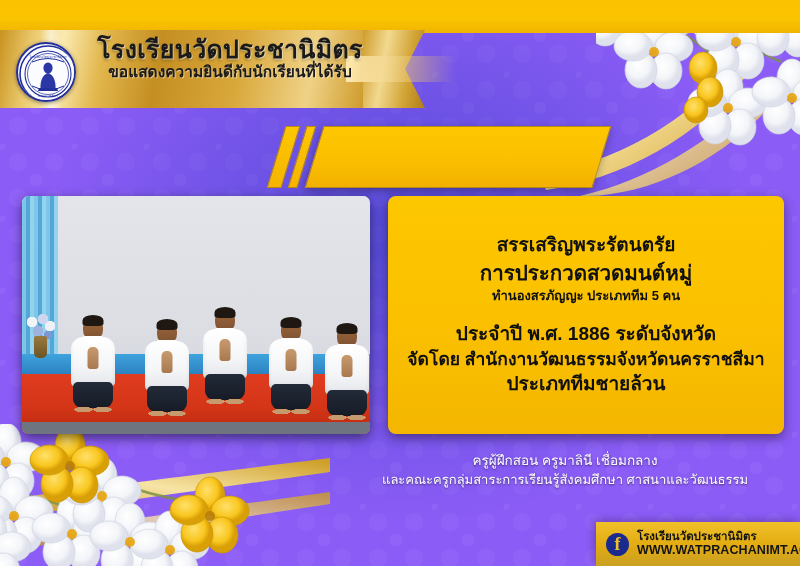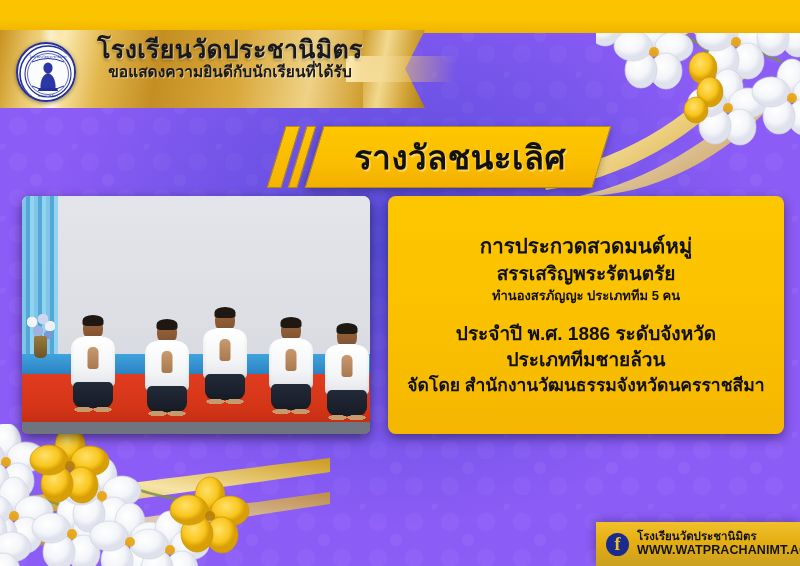--- a/index.html
+++ b/index.html
@@ -392,21 +392,20 @@
 
   <div class="header-texts">
     <div class="school-name">โรงเรียนวัดประชานิมิตร</div>
     <div class="congrats">ขอแสดงความยินดีกับนักเรียนที่ได้รับ</div>
   </div>
 
   <div class="award-wrap">
     <div class="slash s1"></div>
     <div class="slash s2"></div>
     <div class="award-plate"></div>
-    <div class="award-text">รางวัลชนะเลิศ</div>
   </div>
 
   <div class="photo">
     <div class="ph-wall"></div>
     <div class="ph-curtain"></div>
     <div class="ph-blue-cloth"></div>
     <div class="ph-carpet"></div>
     <div class="ph-floor"></div>
     <div class="ph-vase">
       <div class="blooms"></div>
@@ -454,29 +453,33 @@
       <div class="st-hair"></div>
       <div class="st-body"></div>
       <div class="st-collar"></div>
       <div class="st-hands"></div>
       <div class="st-legs"></div>
       <div class="st-knees"></div>
     </div>
   </div>
 
   <div class="info-panel">
+    <div class="info-line l2">สรรเสริญพระรัตนตรัย</div>
     <div class="info-line l1">การประกวดสวดมนต์หมู่</div>
-    <div class="info-line l2">สรรเสริญพระรัตนตรัย</div>
     <div class="info-line l3">ทำนองสรภัญญะ ประเภททีม 5 คน</div>
     <div class="gap"></div>
     <div class="info-line l4">ประจำปี พ.ศ. 1886 ระดับจังหวัด</div>
+    <div class="info-line l6">จัดโดย สำนักงานวัฒนธรรมจังหวัดนครราชสีมา</div>
     <div class="info-line l5">ประเภททีมชายล้วน</div>
-    <div class="info-line l6">จัดโดย สำนักงานวัฒนธรรมจังหวัดนครราชสีมา</div>
-  </div>
-
+  </div>
+
+  <div class="credits">
+    <div class="credit1">ครูผู้ฝึกสอน ครูมาลินี เชื่อมกลาง</div>
+    <div class="credit2">และคณะครูกลุ่มสาระการเรียนรู้สังคมศึกษา ศาสนาและวัฒนธรรม</div>
+  </div>
 
   <div class="footer-bar">
     <div class="fb-icon">f</div>
     <div class="footer-texts">
       <div class="fb-name">โรงเรียนวัดประชานิมิตร</div>
       <div class="fb-url">WWW.WATPRACHANIMT.AC.TH</div>
     </div>
   </div>
 
 </div>

